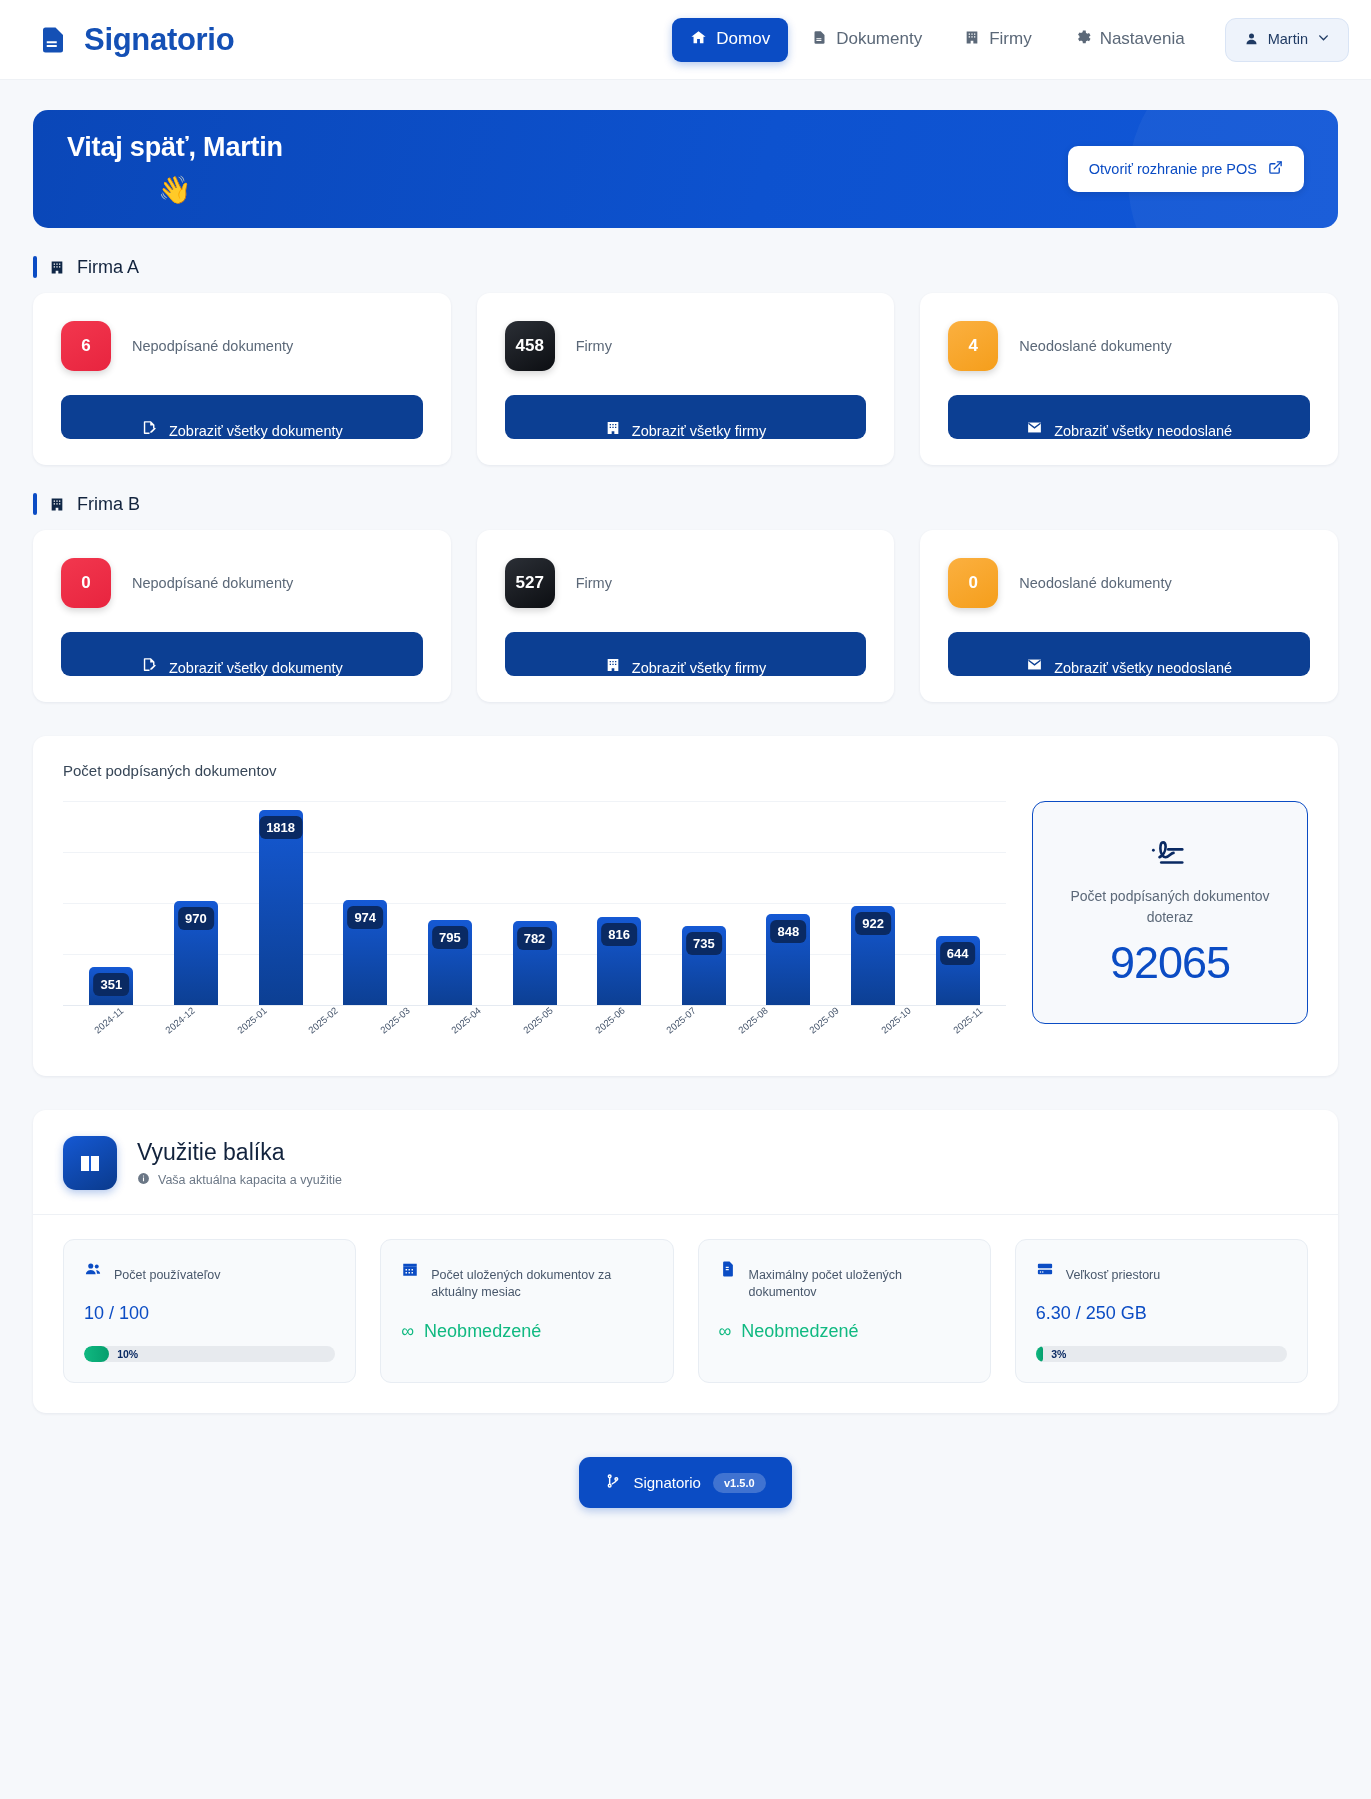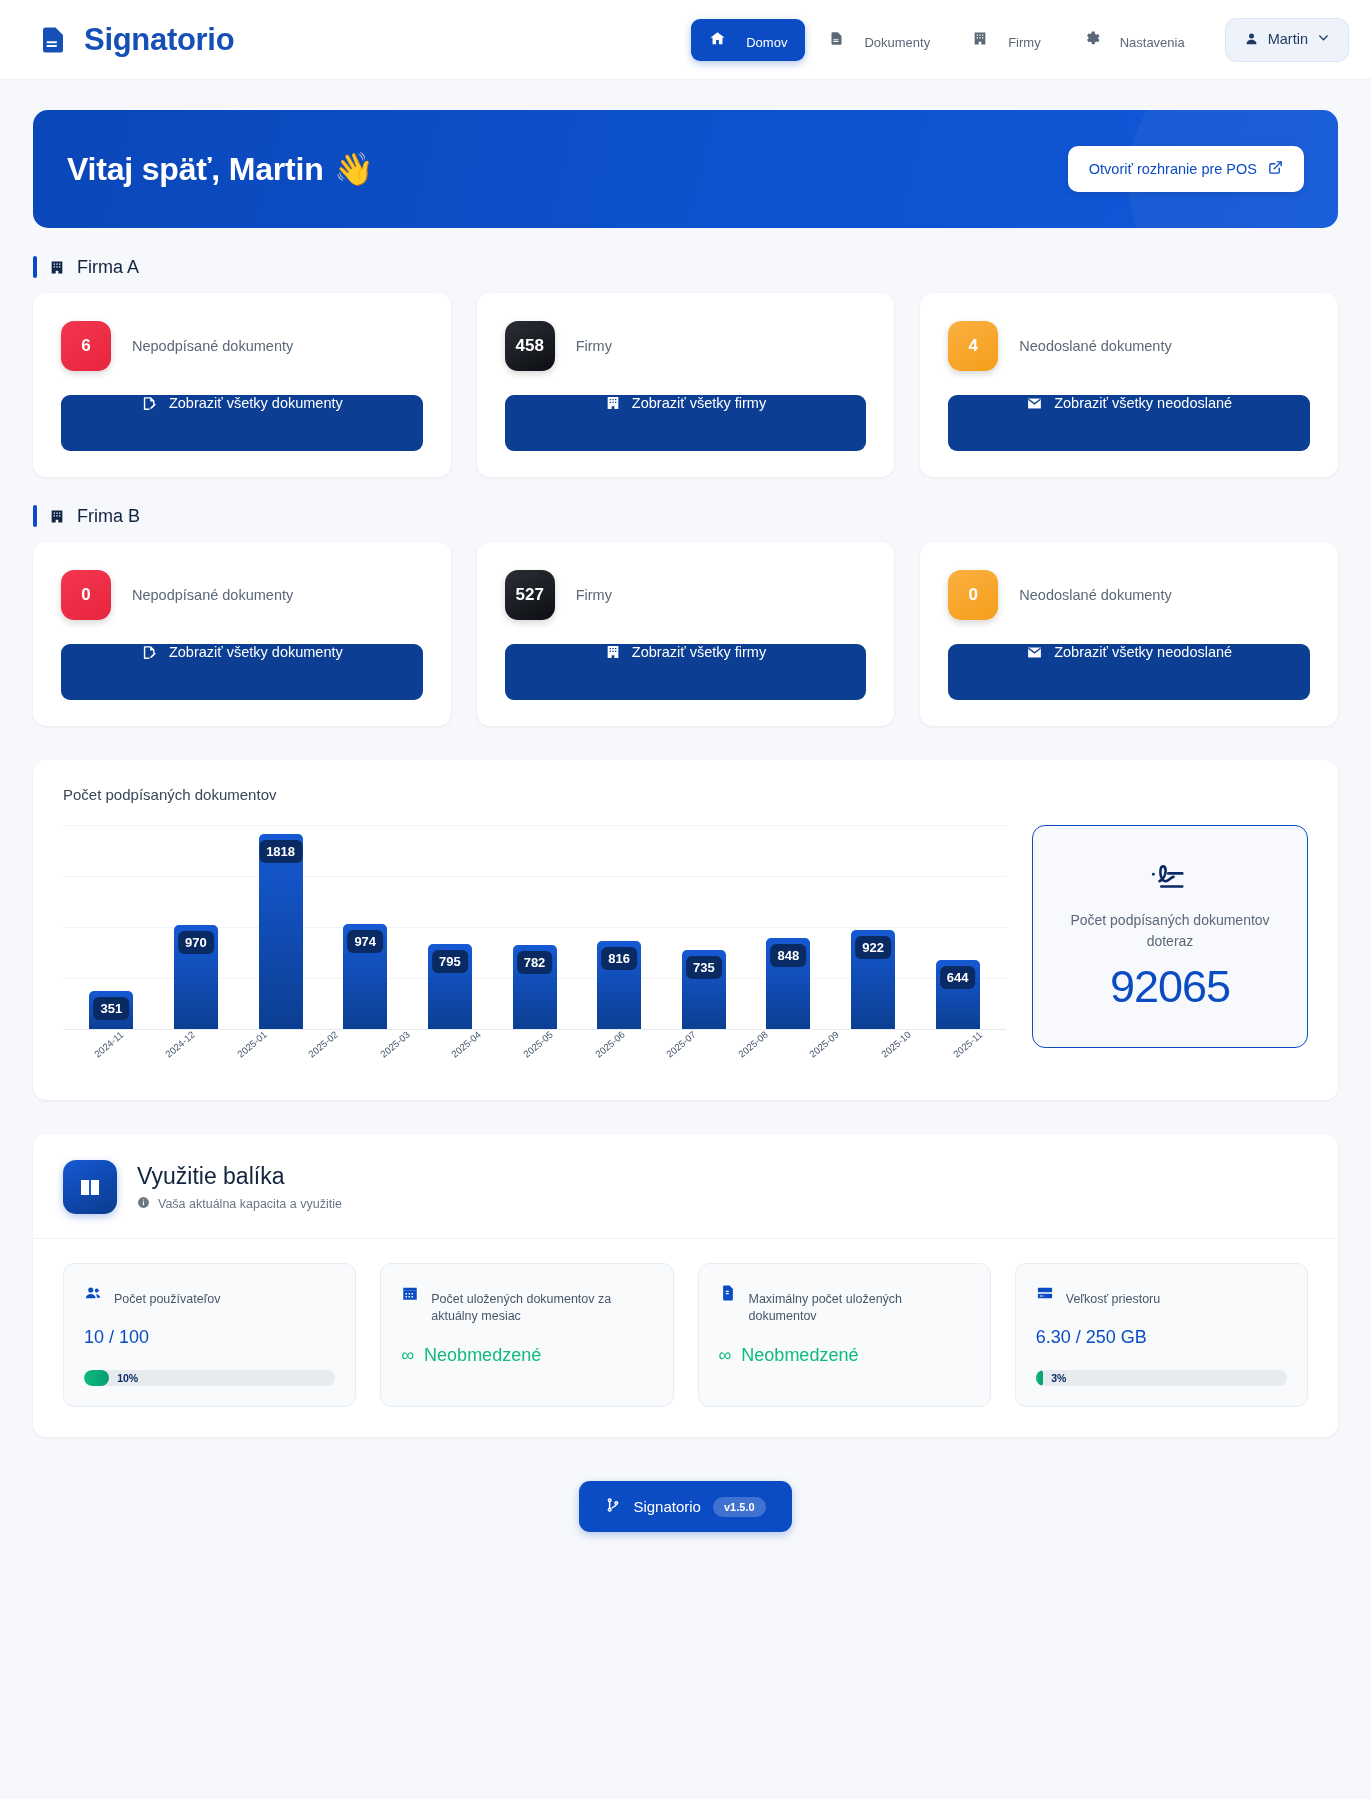--- a/index.html
+++ b/index.html
@@ -23,23 +23,23 @@
   .brand { display: flex; align-items: center; gap: 16px; }
   .brand-icon { color: #1450b5; display: flex; }
   .brand-name {
     font-size: 31px;
     font-weight: bold;
     color: #1450b5;
     letter-spacing: -.3px;
   }
   .nav { margin-left: auto; display: flex; align-items: center; gap: 6px; }
   .nav-item {
-    display: flex; align-items: flex-end; gap: 20px;
+    display: flex; align-items: flex-start; gap: 9px;
     padding: 11px 18px;
-    font-size: 13px;
+    font-size: 17px;
     color: #5b6878;
     border-radius: 9px;
     cursor: pointer;
     white-space: nowrap;
   }
   .nav-item svg { flex: 0 0 auto; }
   .nav-item.active {
     background: #0b4cc4;
     color: #ffffff;
     box-shadow: 0 3px 8px rgba(11,76,196,.3);
@@ -70,22 +70,22 @@
     position: relative;
     overflow: hidden;
   }
   .hero::after {
     content:"";
     position:absolute; right:-70px; top:-70px;
     width:280px; height:280px; border-radius:50%;
     background: rgba(255,255,255,.045);
   }
   .hero-title {
-    color:#ffffff; font-size:32px; font-weight:bold; letter-spacing:-.2px;
-    display:flex; align-items:center; gap:11px; position:relative; z-index:2;
+    color:#ffffff; font-size:27px; font-weight:bold; letter-spacing:-.2px;
+    display:flex; align-items:center; gap:11px; position:relative; z-index:2;flex-direction:column;
   }
   .hero-btn {
     margin-left:auto; position:relative; z-index:2;
     background:#ffffff; color:#0b4cc4;
     border-radius:10px; padding:14px 21px;
     font-size:14.5px; font-weight:500;
     display:flex; align-items:center; gap:11px;
     cursor:pointer;
     box-shadow:0 2px 7px rgba(0,0,0,.13);
   }
@@ -112,22 +112,22 @@
     display:flex; align-items:center; justify-content:center;
     color:#ffffff; font-size:17px; font-weight:bold;
     box-shadow:0 3px 7px rgba(0,0,0,.16);
   }
   .badge.red   { background:linear-gradient(150deg,#f2374e,#e8243f); }
   .badge.black { background:linear-gradient(150deg,#2b2f36,#0c0e12); }
   .badge.amber { background:linear-gradient(150deg,#fbb040,#f59e1b); }
   .card-label { font-size:14.5px; color:#5b6878; }
   .card-btn {
     width:100%; background:#0c3f93; color:#ffffff;
-    border-radius:9px; height:56px;
-    display:flex; align-items:flex-start; justify-content:center; gap:11px;
+    border-radius:9px; height:44px;
+    display:flex; align-items:flex-end; justify-content:center; gap:11px;
     font-size:14.5px; cursor:pointer;
   }
 
   
   .panel {
     background:#ffffff; border-radius:13px; margin-top:34px;
     box-shadow:0 1px 3px rgba(16,35,70,.07);
   }
   .chart-panel { padding:26px 30px 18px 30px; }
   .chart-title { font-size:15px; color:#374657; margin-bottom:22px; }

